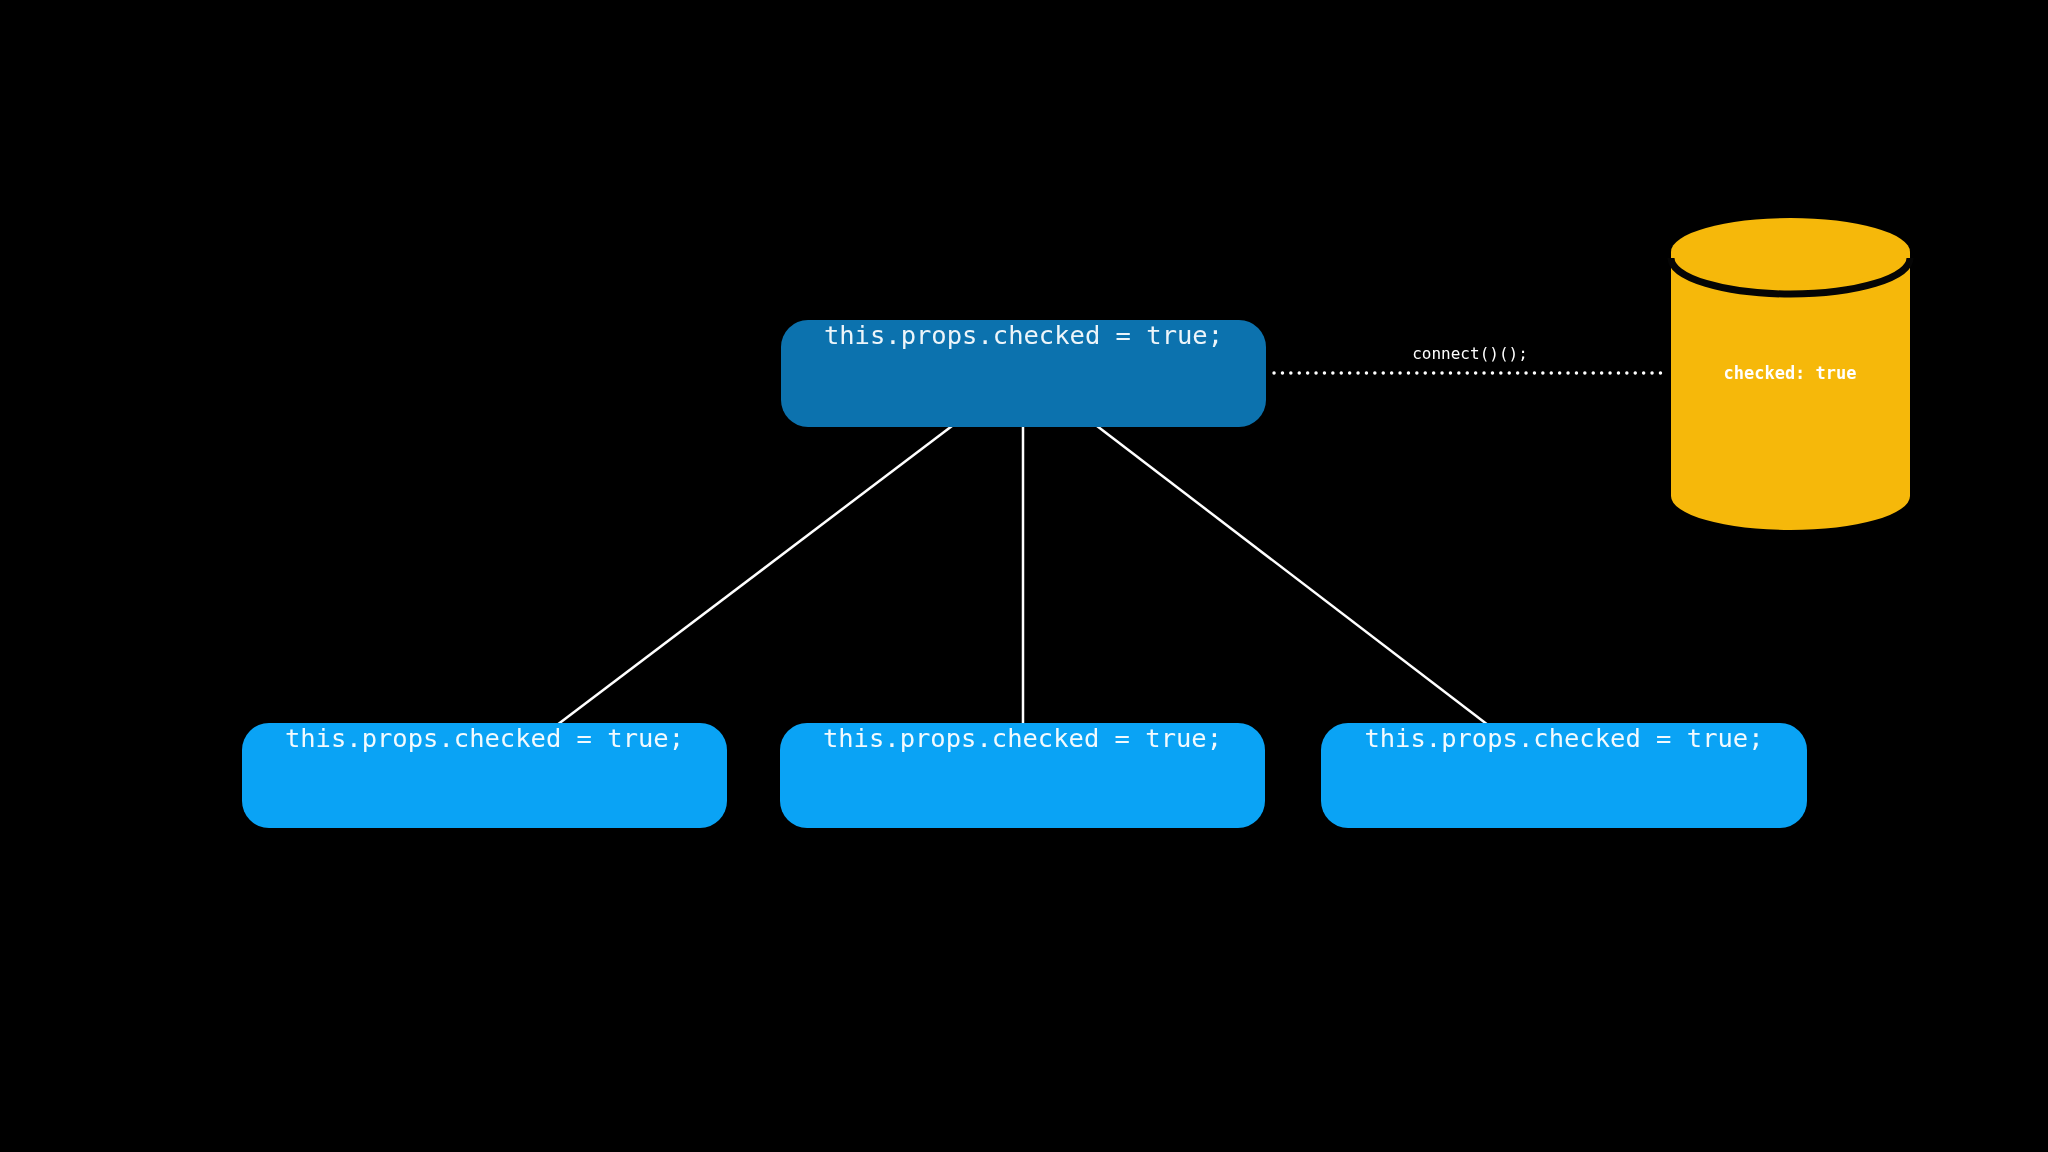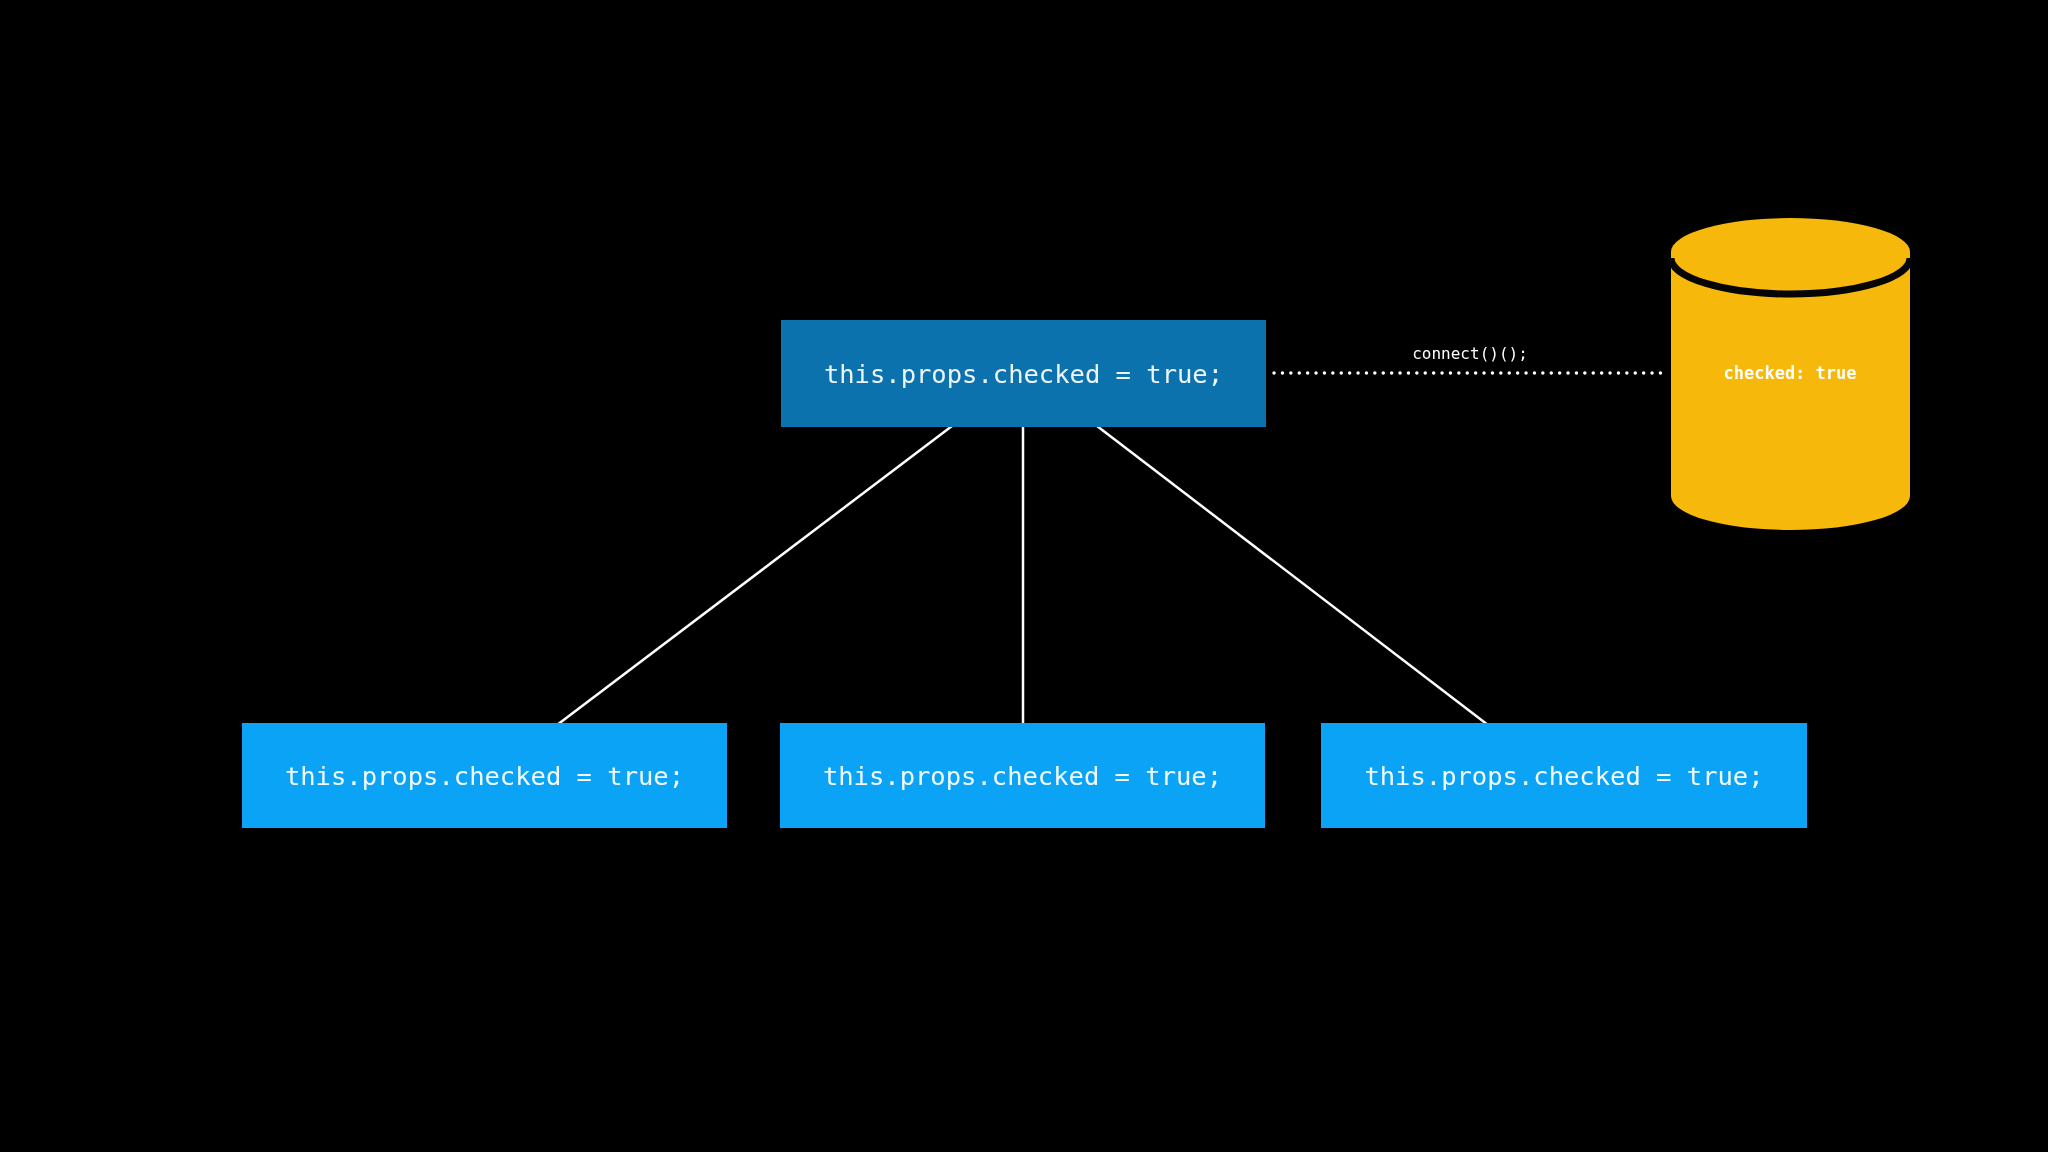--- a/index.html
+++ b/index.html
@@ -25,23 +25,24 @@
   }
   .layer {
     position: absolute;
     left: 0; top: 0;
     width: 2048px; height: 1152px;
   }
   svg.layer { z-index: 1; }
   .node {
     position: absolute;
     display: flex;
-    align-items: center;
+    align-items: flex-start;
     justify-content: center;
     z-index: 2;
+    border-radius: 27px;
   }
   .node-parent {
     left: 781px; top: 320px;
     width: 485px; height: 107px;
     background: var(--parent-box);
   }
   .node-parent .node-label {
     color: var(--parent-text);
     font-size: 25.5px;
   }

